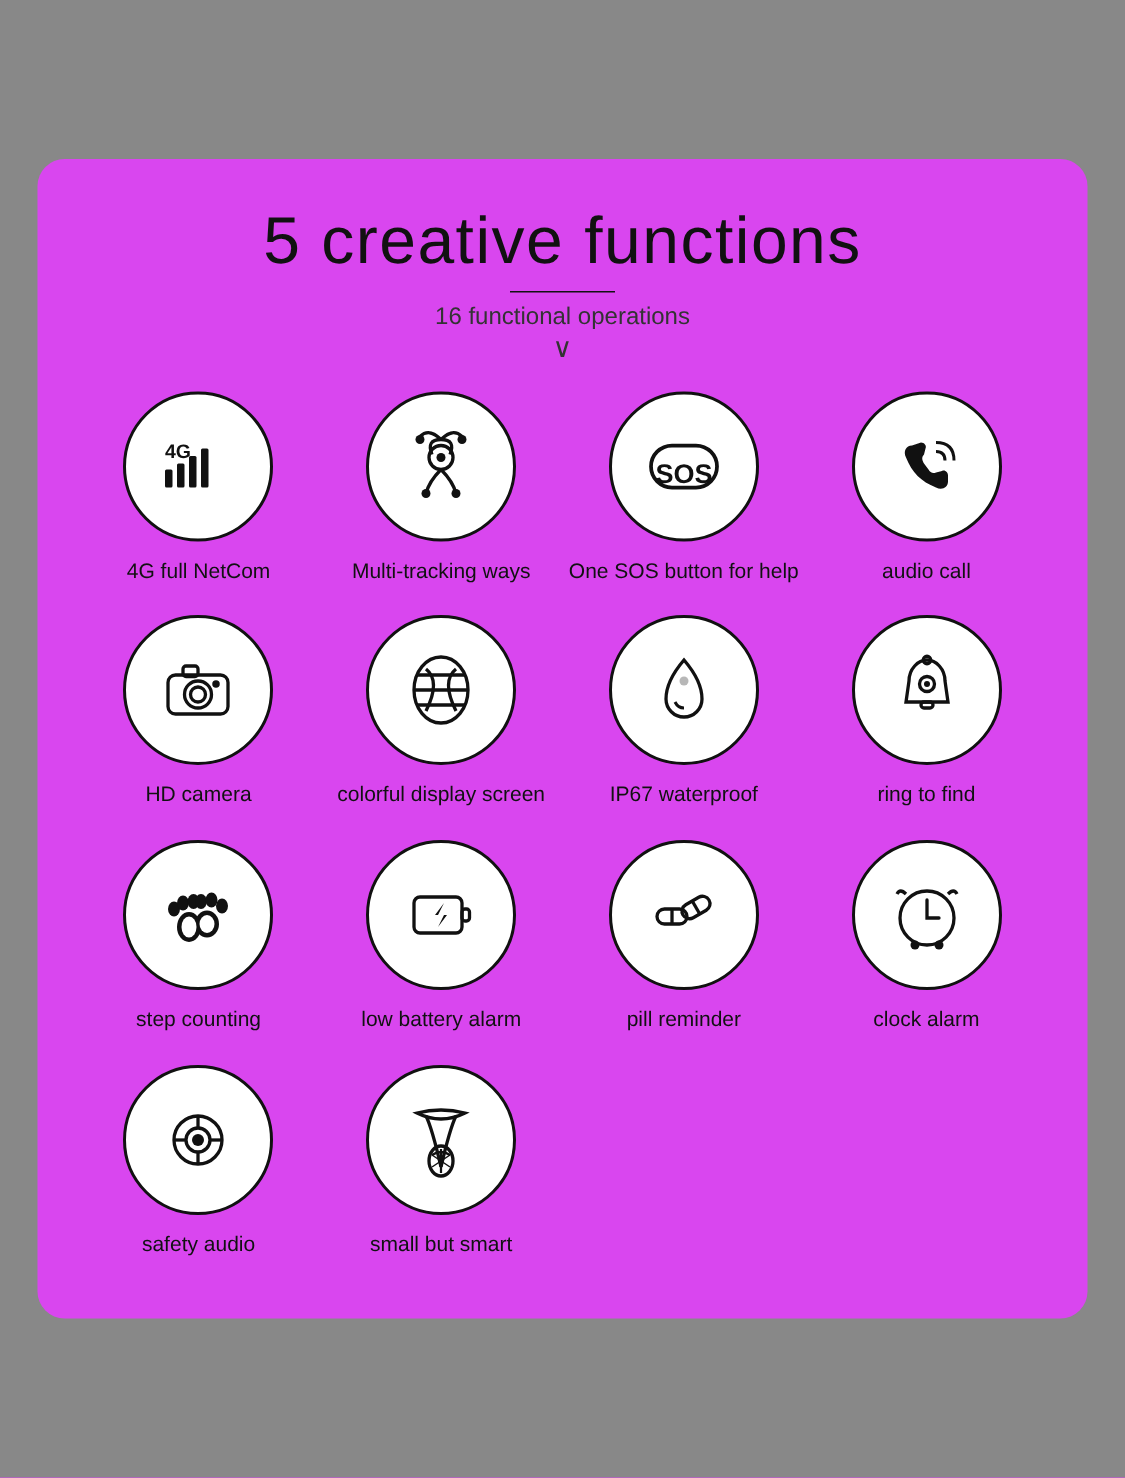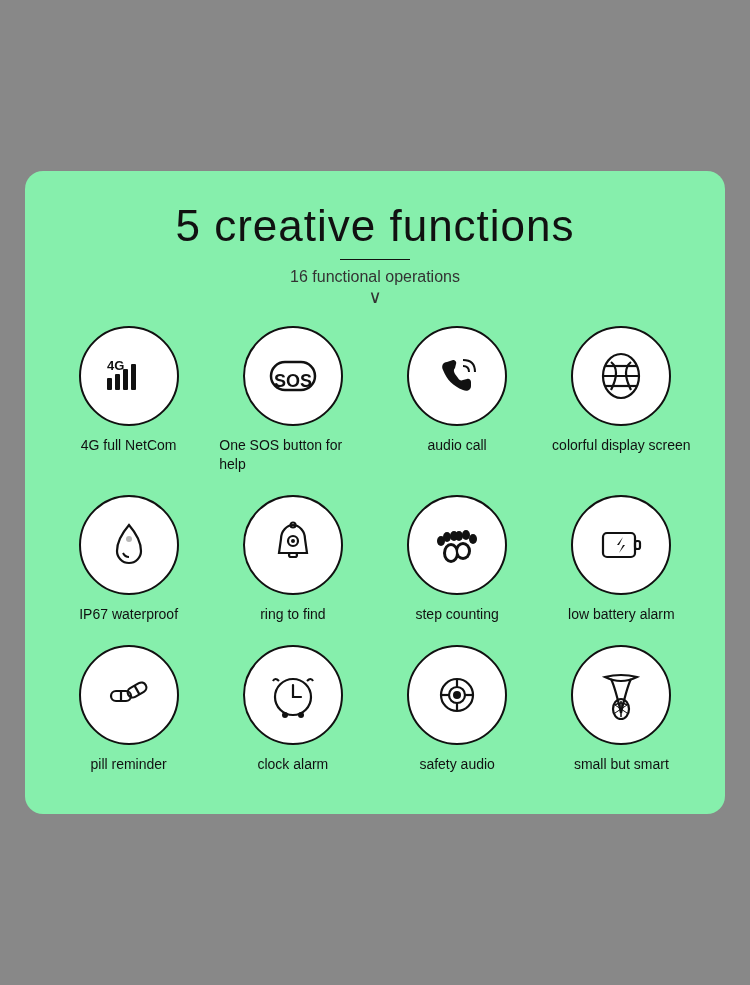--- a/index.html
+++ b/index.html
@@ -5,21 +5,21 @@
     * { box-sizing: border-box; margin: 0; padding: 0; }
     body {
       background: #888;
       display: flex;
       justify-content: center;
       align-items: center;
       min-height: 985px;
       font-family: 'Arial', sans-serif;
     }
     .card {
-      background: #86efac;
+      background: #d946ef;
       width: 700px;
       border-radius: 18px;
       padding: 30px 20px 40px;
       position: relative;
     }
     .header {
       text-align: center;
       margin-bottom: 10px;
     }
     .main-title {
@@ -42,21 +42,21 @@
     .chevron {
       font-size: 18px;
       color: #333;
       display: block;
       text-align: center;
       margin-bottom: 18px;
     }
     .grid {
       display: grid;
       grid-template-columns: repeat(4, 1fr);
-      gap: 20px 17px;
+      gap: 20px 7px;
       padding: 0 10px;
     }
     .feature-item {
       display: flex;
       flex-direction: column;
       align-items: center;
       gap: 10px;
     }
     .icon-circle {
       width: 100px;
@@ -98,20 +98,38 @@
           <text x="6" y="22" font-size="13" font-weight="bold" fill="#111" stroke="none">4G</text>
           <rect x="6" y="30" width="5" height="12" rx="1" fill="#111" stroke="none"></rect>
           <rect x="14" y="26" width="5" height="16" rx="1" fill="#111" stroke="none"></rect>
           <rect x="22" y="21" width="5" height="21" rx="1" fill="#111" stroke="none"></rect>
           <rect x="30" y="16" width="5" height="26" rx="1" fill="#111" stroke="none"></rect>
         </svg>
       </div>
       <span class="feature-label">4G full NetCom</span>
     </div>
 
+    <div class="feature-item">
+      <div class="icon-circle">
+        <svg viewBox="0 0 56 56" fill="none" stroke="#111" stroke-width="2.2">
+          <circle cx="28" cy="22" r="8" stroke="#111"></circle>
+          <path d="M22 20 Q18 10 28 10 Q38 10 34 20" stroke="#111" fill="none"></path>
+          <path d="M28 10 Q20 2 14 8" stroke="#111" fill="none"></path>
+          <path d="M28 10 Q36 2 42 8" stroke="#111" fill="none"></path>
+          <path d="M28 30 Q20 38 18 46" stroke="#111" fill="none"></path>
+          <path d="M28 30 Q36 38 38 46" stroke="#111" fill="none"></path>
+          <circle cx="14" cy="10" r="3" fill="#111" stroke="none"></circle>
+          <circle cx="42" cy="10" r="3" fill="#111" stroke="none"></circle>
+          <circle cx="18" cy="46" r="3" fill="#111" stroke="none"></circle>
+          <circle cx="38" cy="46" r="3" fill="#111" stroke="none"></circle>
+          <circle cx="28" cy="22" r="3" fill="#111" stroke="none"></circle>
+        </svg>
+      </div>
+      <span class="feature-label">Multi-tracking ways</span>
+    </div>
 
     <div class="feature-item">
       <div class="icon-circle">
         <svg viewBox="0 0 56 56" fill="none">
           <rect x="6" y="14" width="44" height="28" rx="14" stroke="#111" stroke-width="2.5"></rect>
           <text x="28" y="34" font-size="18" font-weight="bold" fill="#111" text-anchor="middle" dominant-baseline="middle">SOS</text>
         </svg>
       </div>
       <span class="feature-label">One SOS button for help</span>
     </div>
@@ -120,20 +138,32 @@
       <div class="icon-circle">
         <svg viewBox="0 0 56 56" fill="none" stroke="#111" stroke-width="2.2">
           <path d="M18 14 C14 14 12 18 14 22 C18 32 24 38 34 42 C38 44 42 42 42 38 L42 34 C42 32 40 30 38 31 L34 32 C32 33 30 32 29 30 L26 26 C25 24 24 22 26 20 L27 16 C28 14 26 12 24 12 Z" fill="#111" stroke="none"></path>
           <path d="M34 18 Q40 18 40 24" stroke="#111" stroke-width="2" fill="none"></path>
           <path d="M34 12 Q46 12 46 24" stroke="#111" stroke-width="2" fill="none"></path>
         </svg>
       </div>
       <span class="feature-label">audio call</span>
     </div>
 
+    <div class="feature-item">
+      <div class="icon-circle">
+        <svg viewBox="0 0 56 56" fill="none" stroke="#111" stroke-width="2.2">
+          <rect x="8" y="18" width="40" height="26" rx="5" stroke="#111"></rect>
+          <circle cx="28" cy="31" r="9" stroke="#111"></circle>
+          <circle cx="28" cy="31" r="5" stroke="#111"></circle>
+          <rect x="18" y="12" width="10" height="7" rx="2" stroke="#111"></rect>
+          <circle cx="40" cy="24" r="2.5" fill="#111" stroke="none"></circle>
+        </svg>
+      </div>
+      <span class="feature-label">HD camera</span>
+    </div>
 
     <div class="feature-item">
       <div class="icon-circle">
         <svg viewBox="0 0 56 56" fill="none" stroke="#111" stroke-width="2.2">
           <ellipse cx="28" cy="28" rx="18" ry="22" stroke="#111"></ellipse>
           <path d="M18 14 Q28 22 18 42" stroke="#111" fill="none"></path>
           <path d="M38 14 Q28 22 38 42" stroke="#111" fill="none"></path>
           <line x1="10" y1="28" x2="46" y2="28" stroke="#111"></line>
           <line x1="12" y1="18" x2="44" y2="18" stroke="#111"></line>
           <line x1="12" y1="38" x2="44" y2="38" stroke="#111"></line>

